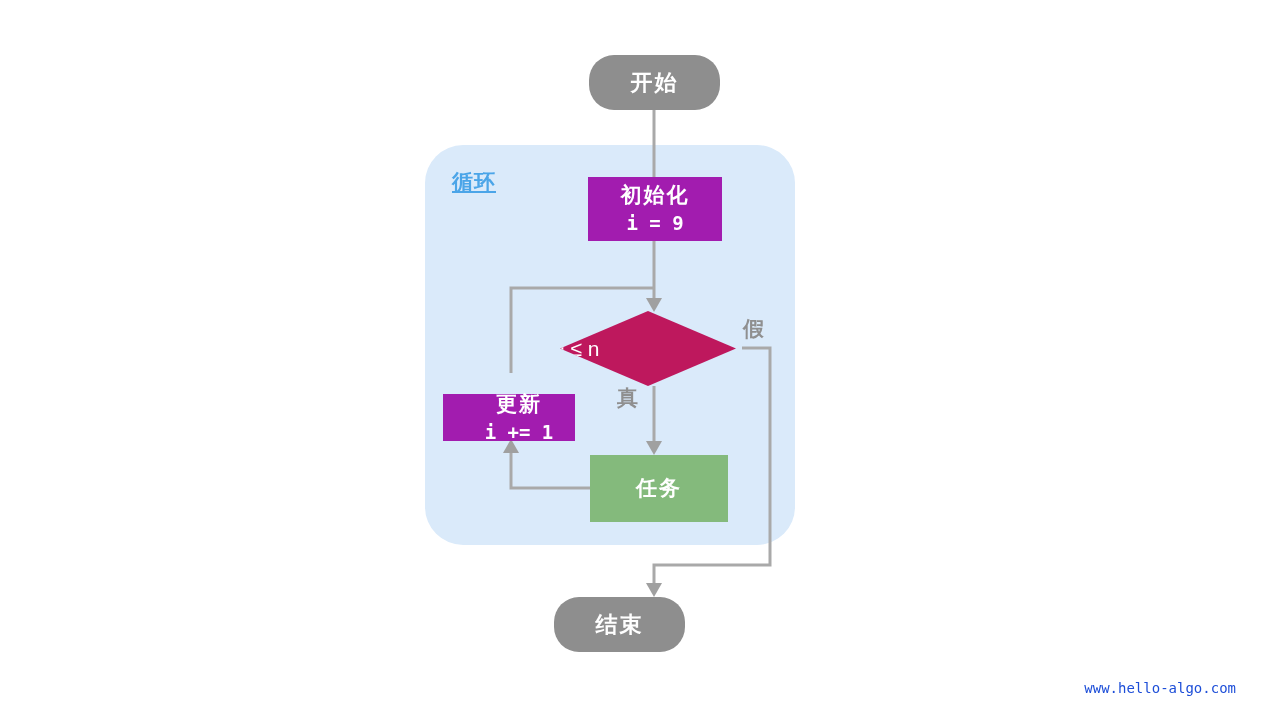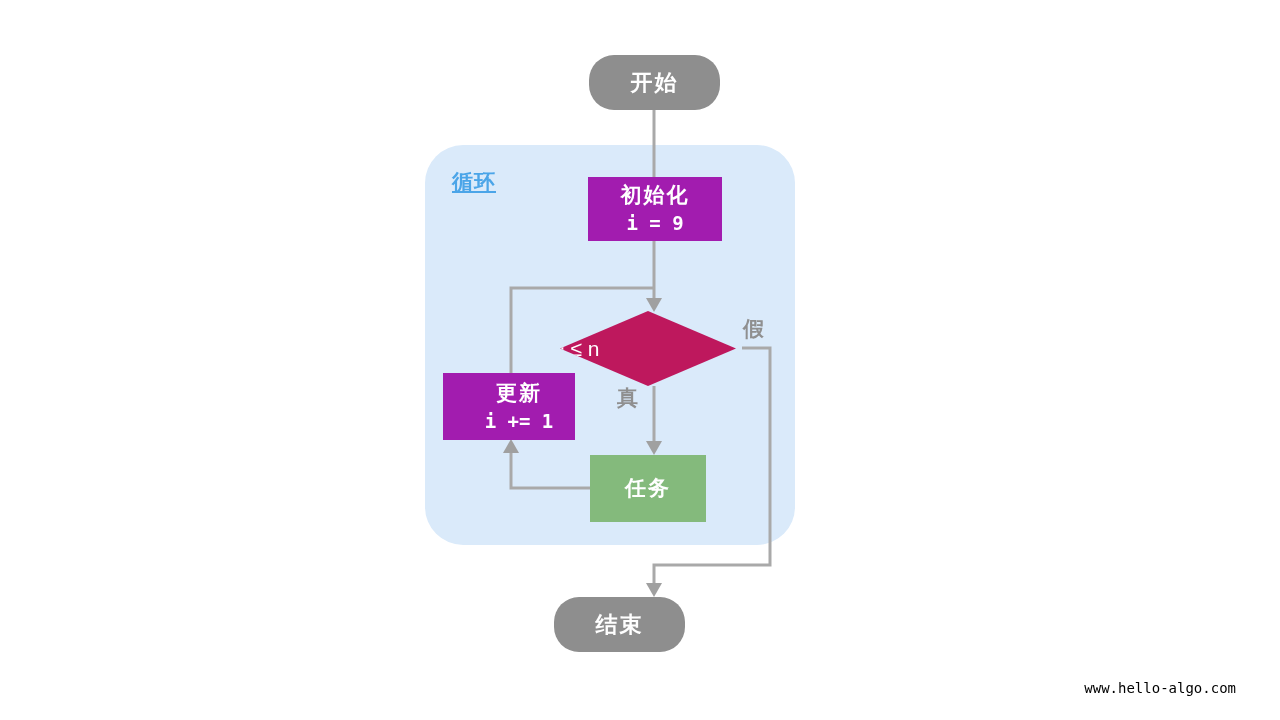--- a/index.html
+++ b/index.html
@@ -65,22 +65,22 @@
     background: #8e8e8e;
     border-radius: 25px;
     width: 131px; height: 55px;
   }
   .terminal .cjk { font-size: 22px; }
 
   .process-blue  { background: #a21caf; }
   .process-green { background: #84ba7c; }
 
   .node-init   { left: 588px; top: 177px; width: 134px; height: 64px; }
-  .node-update { left: 443px; top: 373px; width: 132px; height: 67px; padding-left: 20px; }
-  .node-task   { left: 590px; top: 455px; width: 116px; height: 67px; }
+  .node-update { left: 443px; top: 394px; width: 132px; height: 47px; padding-left: 20px; }
+  .node-task   { left: 590px; top: 455px; width: 138px; height: 67px; }
   .node-start  { left: 589px; top: 55px;  }
   .node-end    { left: 554px; top: 597px; }
 
   .diamond {
     position: absolute;
     left: 560px; top: 311px;
     width: 176px; height: 75px;
     background: #be185d;
     clip-path: polygon(50% 0, 100% 50%, 50% 100%, 0 50%);
     display: flex;
@@ -96,21 +96,21 @@
     font-size: 21px;
     font-weight: bold;
     z-index: 3;
   }
   .branch-false { left: 743px; top: 315px; }
   .branch-true  { left: 617px; top: 384px; }
 
   .watermark {
     position: absolute;
     right: 44px; bottom: 24px;
-    color: #000000;
+    color: #1d4ed8;
     font-family: "DejaVu Sans Mono", "Liberation Mono", monospace;
     font-size: 14px;
     z-index: 3;
   }
 </style>
 </head>
 <body>
 
 <div class="canvas">
 

